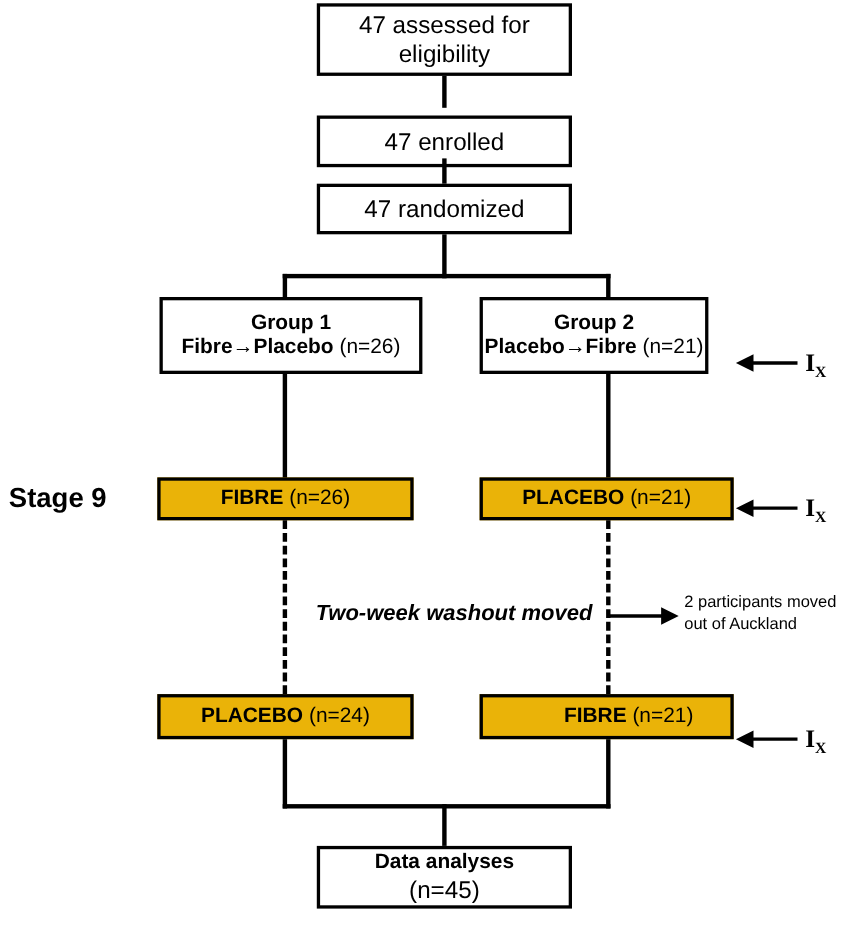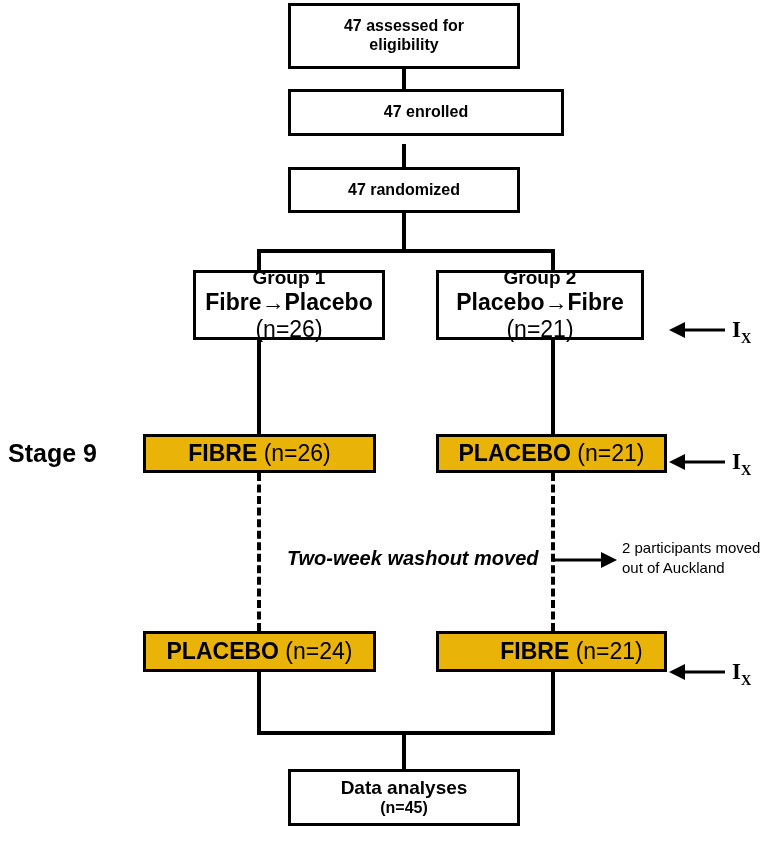--- a/index.html
+++ b/index.html
@@ -27,29 +27,29 @@
     flex-direction: column;
     align-items: center;
     justify-content: center;
     text-align: center;
     line-height: 1.18;
   }
   .box.shaded {
     background: #eab308;
   }
   .t-plain {
-    font-size: 16px;
-    font-weight: 700;
+    font-size: 22px;
+    font-weight: 400;
   }
   .t-bold {
     font-size: 19px;
     font-weight: 700;
   }
   .t-boxline {
-    font-size: 23px;
+    font-size: 19px;
     font-weight: 700;
   }
   .t-boxline .n {
     font-weight: 400;
   }
   .stage-label {
     position: absolute;
     font-size: 25px;
     font-weight: 700;
     white-space: nowrap;
@@ -104,36 +104,36 @@
 
 <div id="canvas">
 
   <div class="box" style="left:288px; top:3px; width:232px; height:66px;">
     <span class="t-plain">47 assessed for</span>
     <span class="t-plain">eligibility</span>
   </div>
 
   <div class="vline" style="left:402px; top:69px; height:29px;"></div>
 
-  <div class="box" style="left:288px; top:89px; width:276px; height:47px;">
+  <div class="box" style="left:288px; top:105px; width:232px; height:47px;">
     <span class="t-plain">47 enrolled</span>
   </div>
 
   <div class="vline" style="left:402px; top:144px; height:24px;"></div>
 
   <div class="box" style="left:288px; top:167px; width:232px; height:46px;">
     <span class="t-plain">47 randomized</span>
   </div>
 
   <div class="vline" style="left:402px; top:213px; height:40px;"></div>
   <div class="hline" style="left:257px; top:249px; width:298px;"></div>
   <div class="vline" style="left:257px; top:249px; height:23px;"></div>
   <div class="vline" style="left:551px; top:249px; height:23px;"></div>
 
-  <div class="box" style="left:145px; top:270px; width:192px; height:70px;margin-left:48px;">
+  <div class="box" style="left:145px; top:270px; width:239px; height:70px;">
     <span class="t-bold">Group 1</span>
     <span class="t-boxline">
       <span>Fibre→Placebo</span>
       <span class="n">(n=26)</span>
     </span>
   </div>
 
   <div class="box" style="left:436px; top:270px; width:208px; height:70px;">
     <span class="t-bold">Group 2</span>
     <span class="t-boxline">

